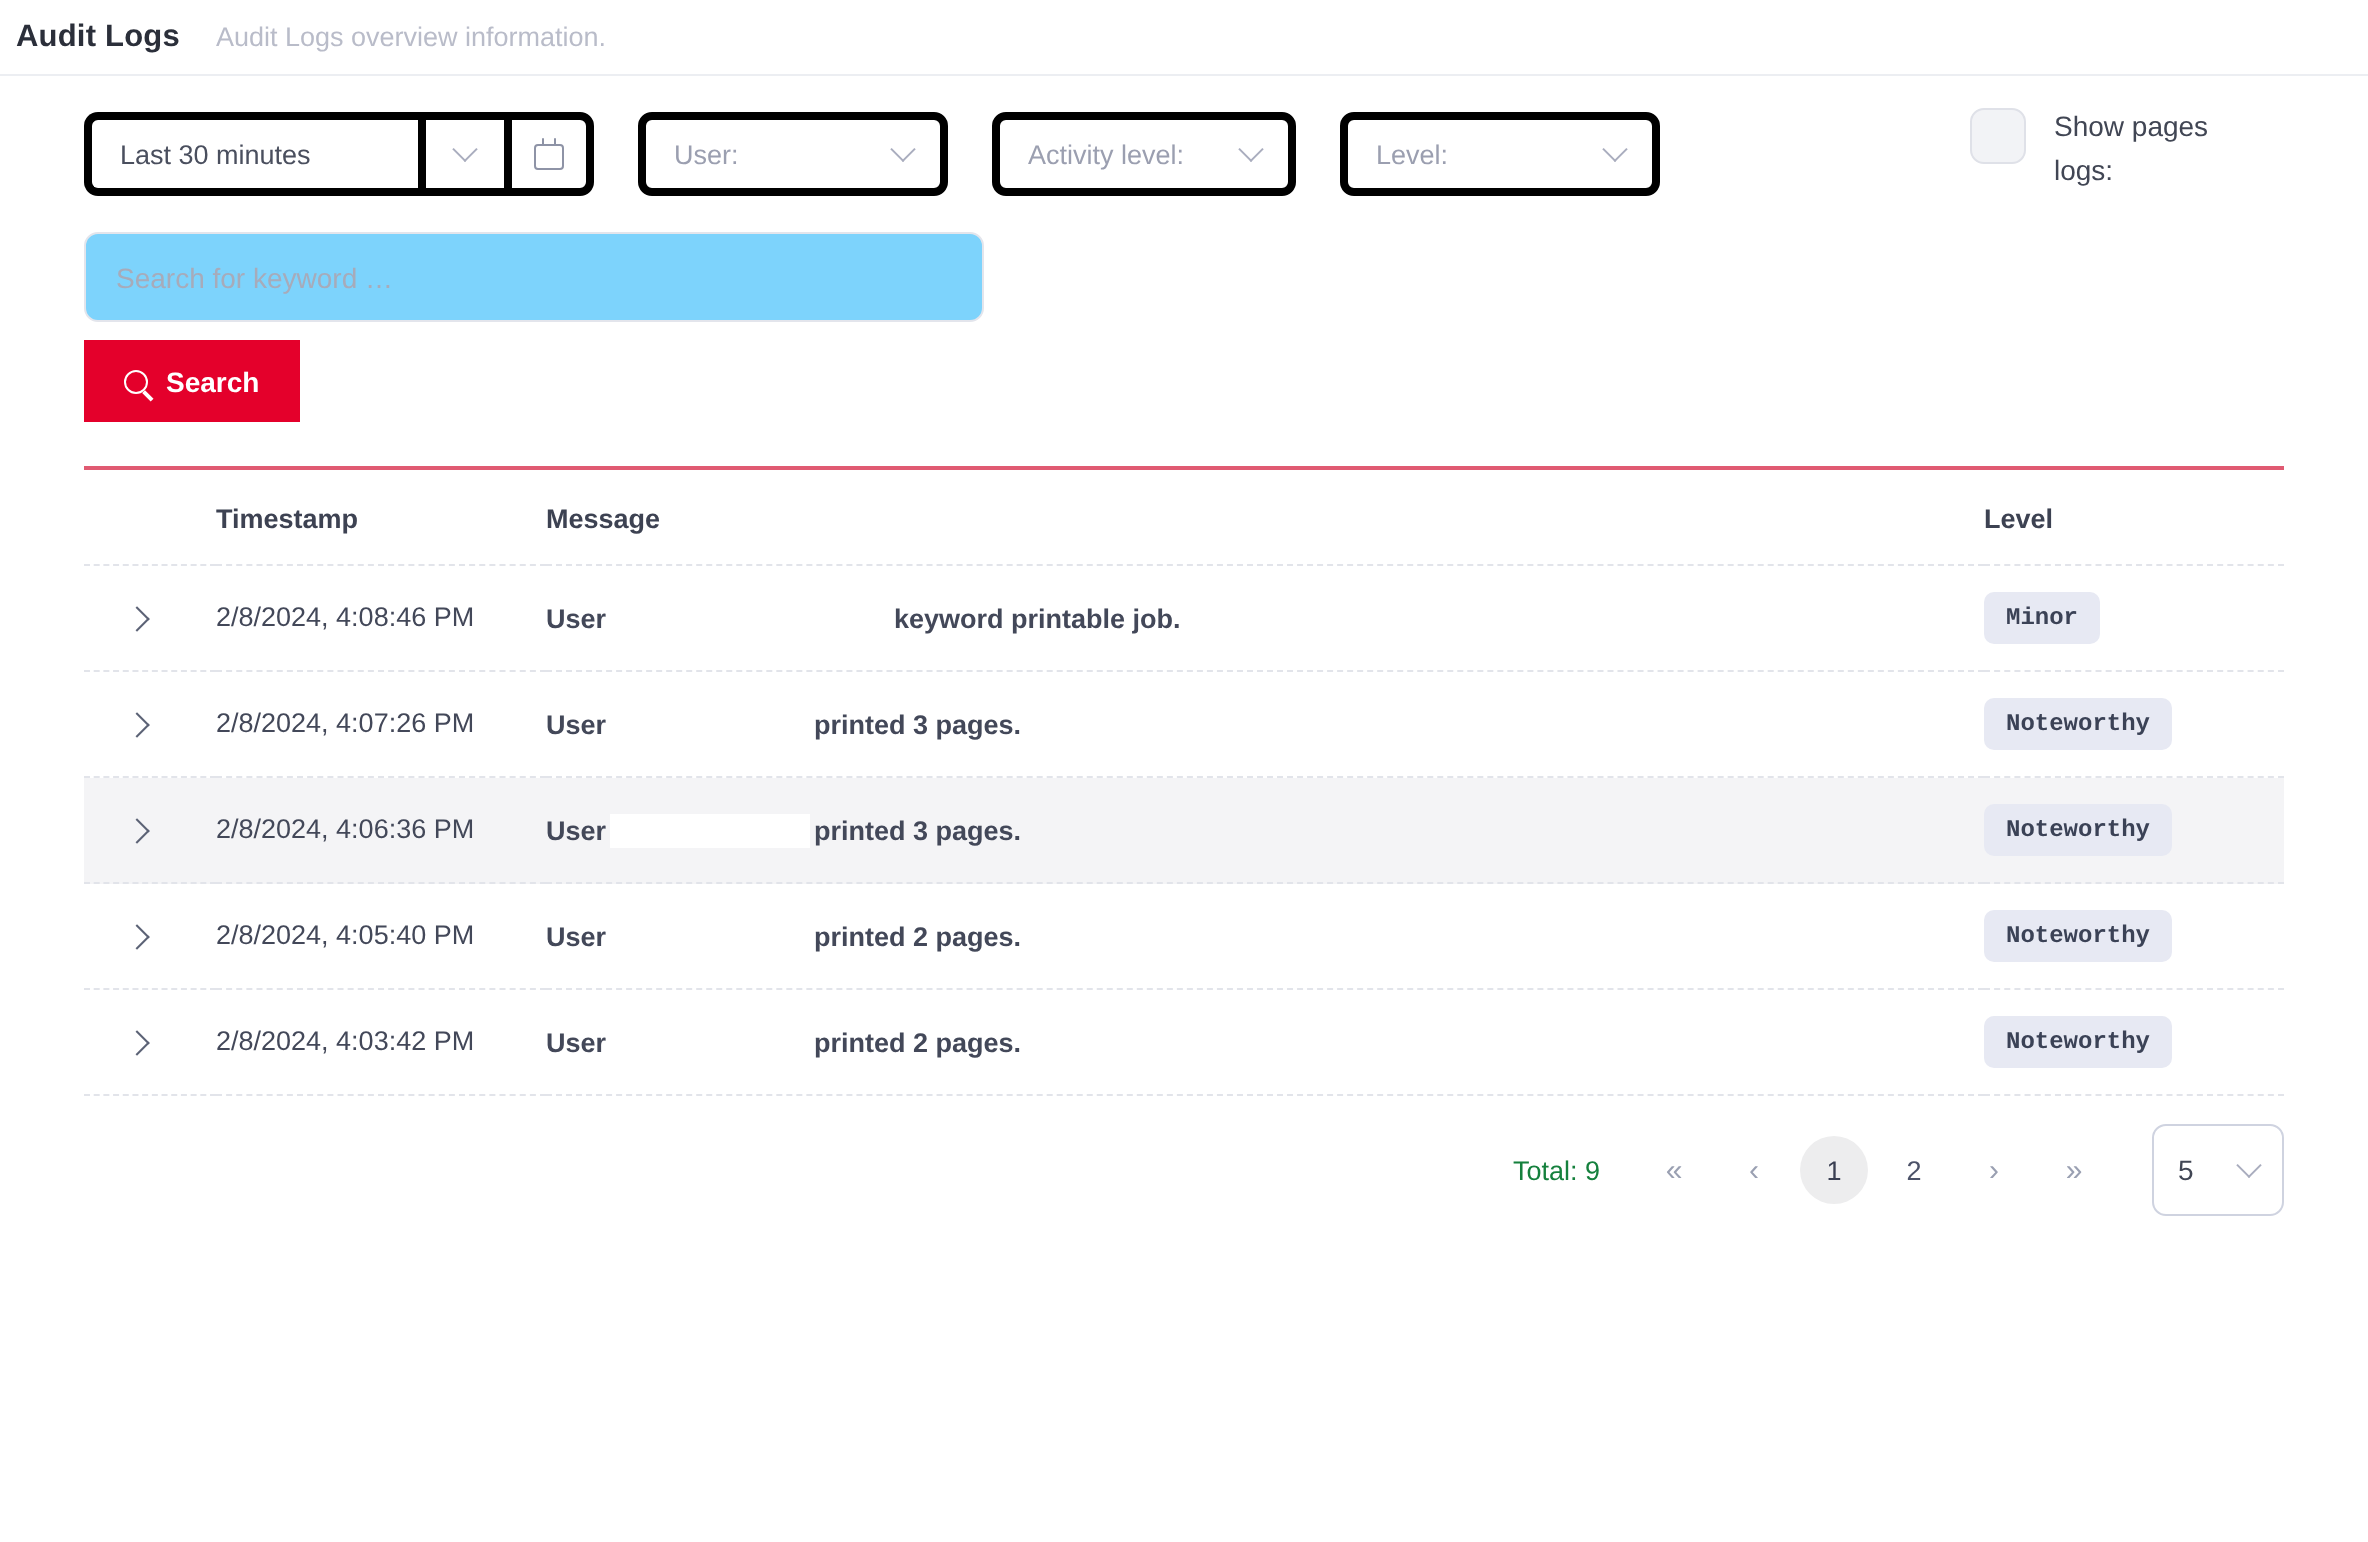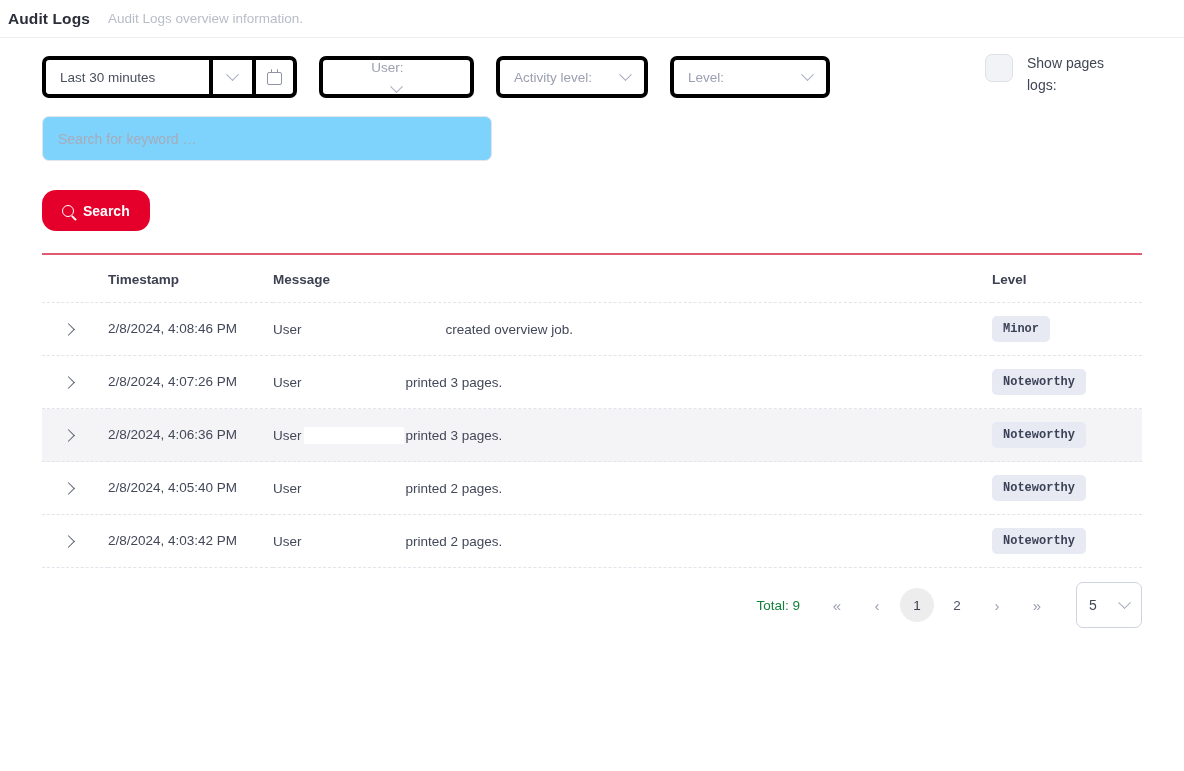--- a/index.html
+++ b/index.html
@@ -67,21 +67,21 @@
     border-radius: 0 7px 7px 0;
     justify-content: center;
   }
   .sel {
     margin-left: 22px;
     justify-content: space-between;
     padding: 0 14px;
     color: #9b9fb0;
   }
   .sel .lbl { margin-right: 18px; }
-  .sel-user { width: 155px; flex-direction: column; }
+  .sel-user { width: 155px; }
   .sel-activity { width: 152px; }
   .sel-level { width: 160px; }
 
   .chev {
     display: inline-block;
     width: 9px; height: 9px;
     border-right: 1.6px solid #a9adbe;
     border-bottom: 1.6px solid #a9adbe;
     transform: rotate(45deg) translate(-2px,-2px);
   }
@@ -133,25 +133,25 @@
     background: #7dd3fc;
     padding: 0 15px;
     font-size: 14px;
     font-family: "Liberation Sans", sans-serif;
     color: #4a4f5e;
     outline: none;
   }
   .search-input::placeholder { color: #a7abba; }
 
   .search-btn {
-    margin: 29px 0 0 42px;
+    margin: 9px 0 0 42px;
     height: 41px;
     padding: 0 20px;
     border: none;
-    border-radius: 14px;
+    border-radius: 0;
     background: #e4002b;
     color: #fff;
     font-size: 14px;
     font-weight: bold;
     font-family: "Liberation Sans", sans-serif;
     display: inline-flex;
     align-items: center;
     gap: 9px;
     cursor: pointer;
   }
@@ -186,21 +186,21 @@
   }
   table.logs td {
     font-size: 13.5px;
     color: #434859;
     padding: 13px 0;
     border-bottom: 1px dashed #e2e4ea;
     vertical-align: middle;
   }
   .col-exp { width: 66px; }
   .col-ts  { width: 165px; }
-  .col-msg { width: auto; }
+  .col-msg { width: auto; font-weight: bold; }
   .col-lvl { width: 150px; }
 
   tr.hl td { background: #f4f4f6; }
   tr.hl { }
 
   .row-chev {
     display: inline-block;
     width: 9px; height: 9px;
     border-top: 1.6px solid #5b6275;
     border-right: 1.6px solid #5b6275;
@@ -344,21 +344,21 @@
       </tr>
     </thead>
     <tbody id="logs-body">
         <tr>
           <td class="col-exp"><span class="row-chev"></span></td>
           <td class="col-ts ts">2/8/2024, 4:08:46 PM</td>
           <td class="col-msg">
             <span class="msg">
               <span class="user-word">User</span>
               <span class="redact" style="width: 140px;"></span>
-              <span class="tail">created overview job.</span>
+              <span class="tail">keyword printable job.</span>
             </span>
           </td>
           <td class="col-lvl"><span class="badge">Minor</span></td>
         </tr>
         <tr>
           <td class="col-exp"><span class="row-chev"></span></td>
           <td class="col-ts ts">2/8/2024, 4:07:26 PM</td>
           <td class="col-msg">
             <span class="msg">
               <span class="user-word">User</span>

